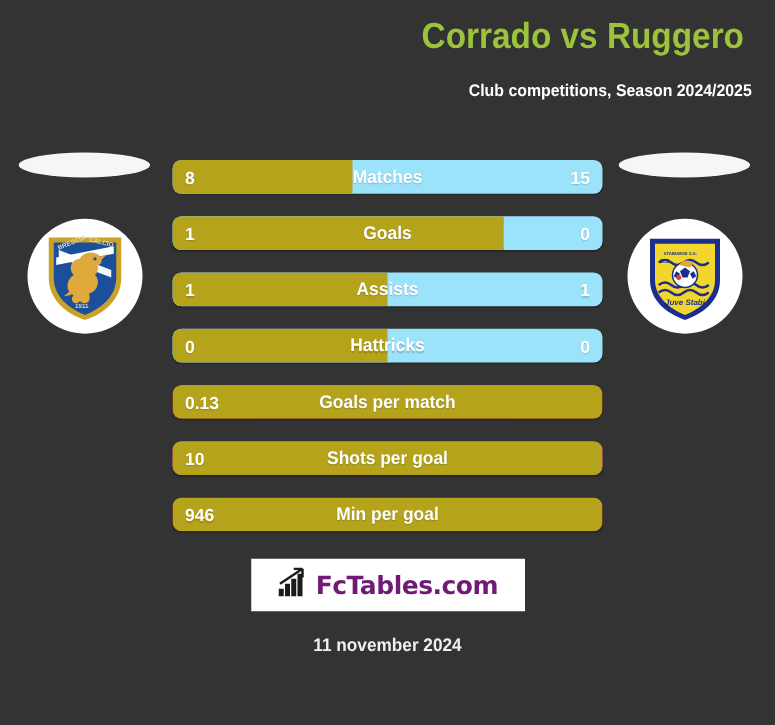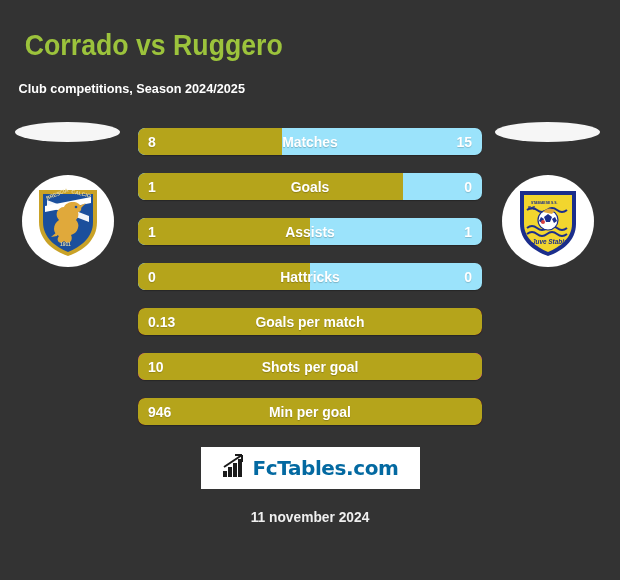--- a/index.html
+++ b/index.html
@@ -10,22 +10,22 @@
     width: 620px;
     height: 580px;
     background: #333333;
     font-family: "Liberation Sans", sans-serif;
     overflow: hidden;
     position: relative;
   }
 
   
   .header {
-    padding-top: 28px;
-    text-align: left;
+    padding-top: 12px;
+    text-align: right;
   }
   .page-title {
     font-family: "Liberation Sans Narrow", "Liberation Sans", sans-serif;
     font-size: 29px;
     font-weight: bold;
     color: #9CC33C;
     letter-spacing: 0px;
     line-height: 34px;
     margin: 0;
     transform: scaleX(0.92);
@@ -150,21 +150,21 @@
     background: #ffffff;
     width: 219px;
     height: 42px;
     box-sizing: border-box;
   }
   .logo-icon { display: block; }
   .logo-text {
     font-family: "DejaVu Sans", sans-serif;
     font-size: 20px;
     font-weight: bold;
-    color: #0369a1;
+    color: #701a75;
     letter-spacing: -0.4px;
   }
   .footer-date {
     margin-top: 20px;
     font-family: "Liberation Sans Narrow", "Liberation Sans", sans-serif;
     font-size: 14.5px;
     font-weight: bold;
     color: #efefef;
     transform: scaleX(0.95);
   }

